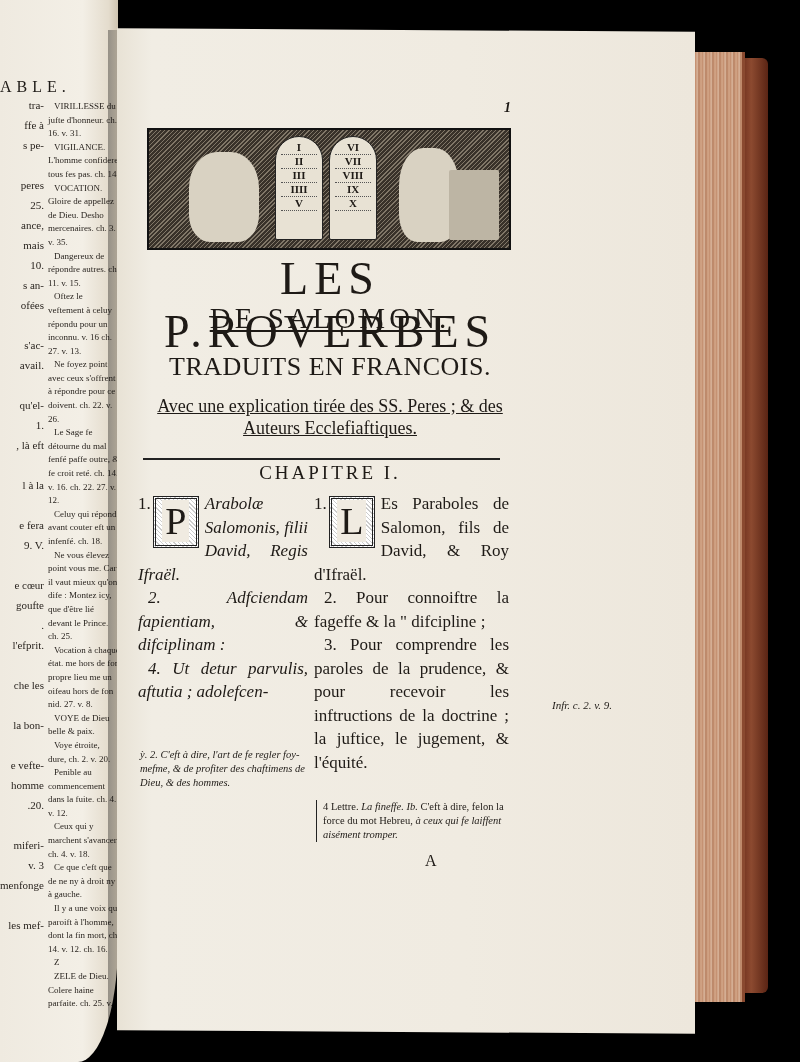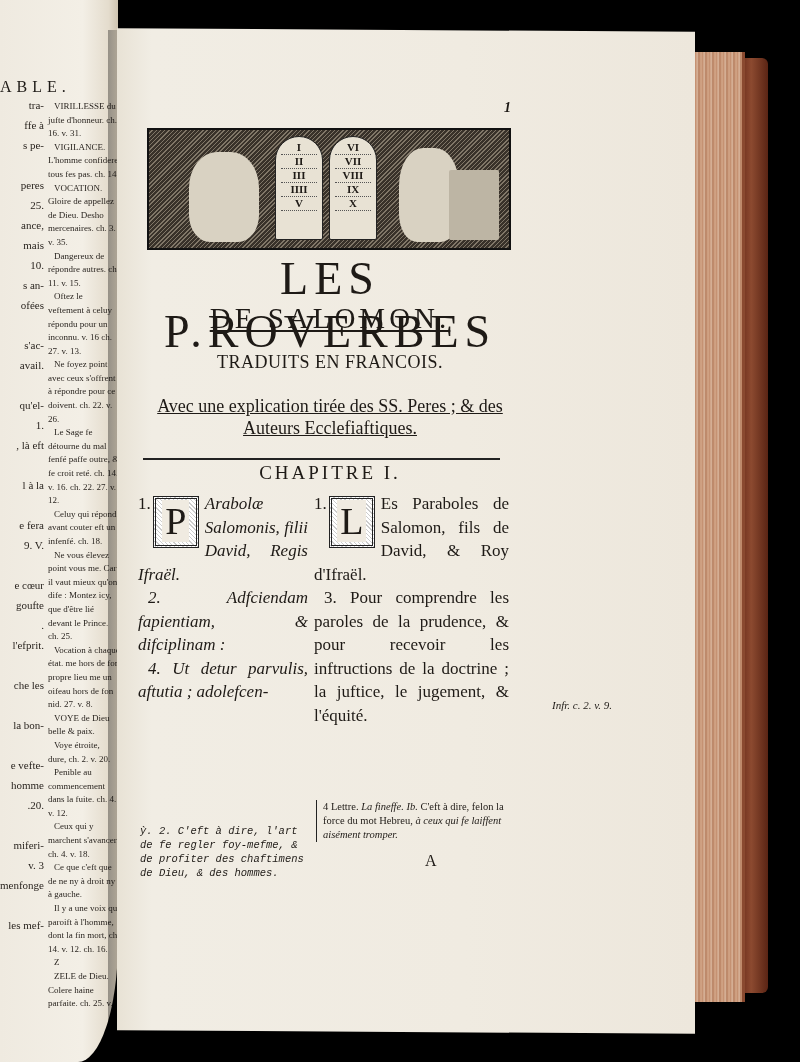--- a/index.html
+++ b/index.html
@@ -27,34 +27,34 @@
                background:#2a241e; border:2px solid #111; overflow:hidden; }
     .woodcut .hatch { position:absolute; inset:0;
                background:repeating-linear-gradient(135deg,#3a332b 0 2px,#8a8070 2px 3px); opacity:.9; }
     .woodcut .figure { position:absolute; background:#d9d2c2; border-radius:40% 40% 30% 30%; }
     .tablet { position:absolute; top:6px; width:48px; height:104px; background:#e8e2d4;
               border:1px solid #222; border-radius:24px 24px 2px 2px; text-align:center;
               font-size:11px; line-height:13px; padding-top:4px; box-sizing:border-box; font-weight:bold; }
     .tablet span { display:block; border-bottom:1px dotted #555; margin:0 5px; }
     .title1 { position:absolute; left:140px; top:252px; width:380px; text-align:center; font-size:46px; letter-spacing:6px; }
     .title2 { position:absolute; left:140px; top:302px; width:380px; text-align:center; font-size:29px; letter-spacing:4px;text-decoration:underline; }
-    .title3 { position:absolute; left:140px; top:352px; width:380px; text-align:center; font-size:18px; letter-spacing:0.5px; }
+    .title3 { position:absolute; left:140px; top:352px; width:380px; text-align:center; font-size:26px; letter-spacing:0.5px; }
     .subtitle { position:absolute; left:140px; top:395px; width:380px; text-align:center; font-size:18px; line-height:22px;text-decoration:underline; }
     .rule { position:absolute; left:143px; top:458px; width:357px; border-top:2px solid #222; }
     .chapter { position:absolute; left:140px; top:462px; width:380px; text-align:center; font-size:19px; letter-spacing:3px; }
     .col { position:absolute; top:492px; font-size:17px; line-height:23.5px; }
     .col-latin { left:138px; width:170px; font-style:italic; text-align:justify; }
     .col-french { left:314px; width:195px; text-align:justify; }
     .dropcap { float:left; width:46px; height:52px; margin:4px 6px 0 0; border:3px double #222;
                box-sizing:border-box; font-size:38px; line-height:44px; text-align:center; font-style:normal;
                background:repeating-linear-gradient(45deg,#fff 0 2px,#ccc 2px 3px); }
     .dropcap span { background:#f0ebe1; padding:0 3px; }
     .vnum { font-style:normal; }
     .note { position:absolute; font-size:10.5px; line-height:14px; }
-    .note-latin { left:140px; top:824px; width:170px;font-family:Liberation Mono, monospace; }
+    .note-latin { left:140px; top:748px; width:170px; }
     .note-french { left:316px; top:800px; width:194px; border-left:1.5px solid #222; padding-left:6px; }
     .signature { position:absolute; left:425px; top:852px; font-size:16px; }
     .margin-ref { position:absolute; left:516px; top:699px; font-size:11px; font-style:italic;margin-left:36px; }
     .i { font-style:italic; }
   </style>
 </head>
 <body>
 
 <div class="left-page">
   <div class="table-title">ABLE.</div>
@@ -169,20 +169,21 @@
   <div style="clear:both;text-indent:10px;">2. Adfciendam fapientiam, &amp; difciplinam :</div>
   <div style="text-indent:10px;">4. Ut detur parvulis, aftutia ; adolefcen-</div>
 </div>
 
 <div class="col col-french">
   <div>
     <span class="vnum" style="float:left;margin-right:2px;">1.</span>
     <div class="dropcap"><span>L</span></div>
     <span>Es Paraboles de Salomon, fils de David, &amp; Roy d'Ifraël.</span>
   </div>
+  <div style="clear:both;text-indent:10px;">2. Pour connoiftre la fageffe &amp; la " difcipline ;</div>
   <div style="text-indent:10px;">3. Pour comprendre les paroles de la prudence, &amp; pour recevoir les inftructions de la doctrine ; la juftice, le jugement, &amp; l'équité.</div>
 </div>
 
 <div class="note note-latin i">ỳ. 2. C'eft à dire, l'art de fe regler foy-mefme, &amp; de profiter des chaftimens de Dieu, &amp; des hommes.</div>
 <div class="note note-french">
   <span>4 Lettre.</span>
   <span class="i">La fineffe. Ib.</span>
   <span>C'eft à dire, felon la force du mot Hebreu,</span>
   <span class="i">à ceux qui fe laiffent aisément tromper.</span>
 </div>

